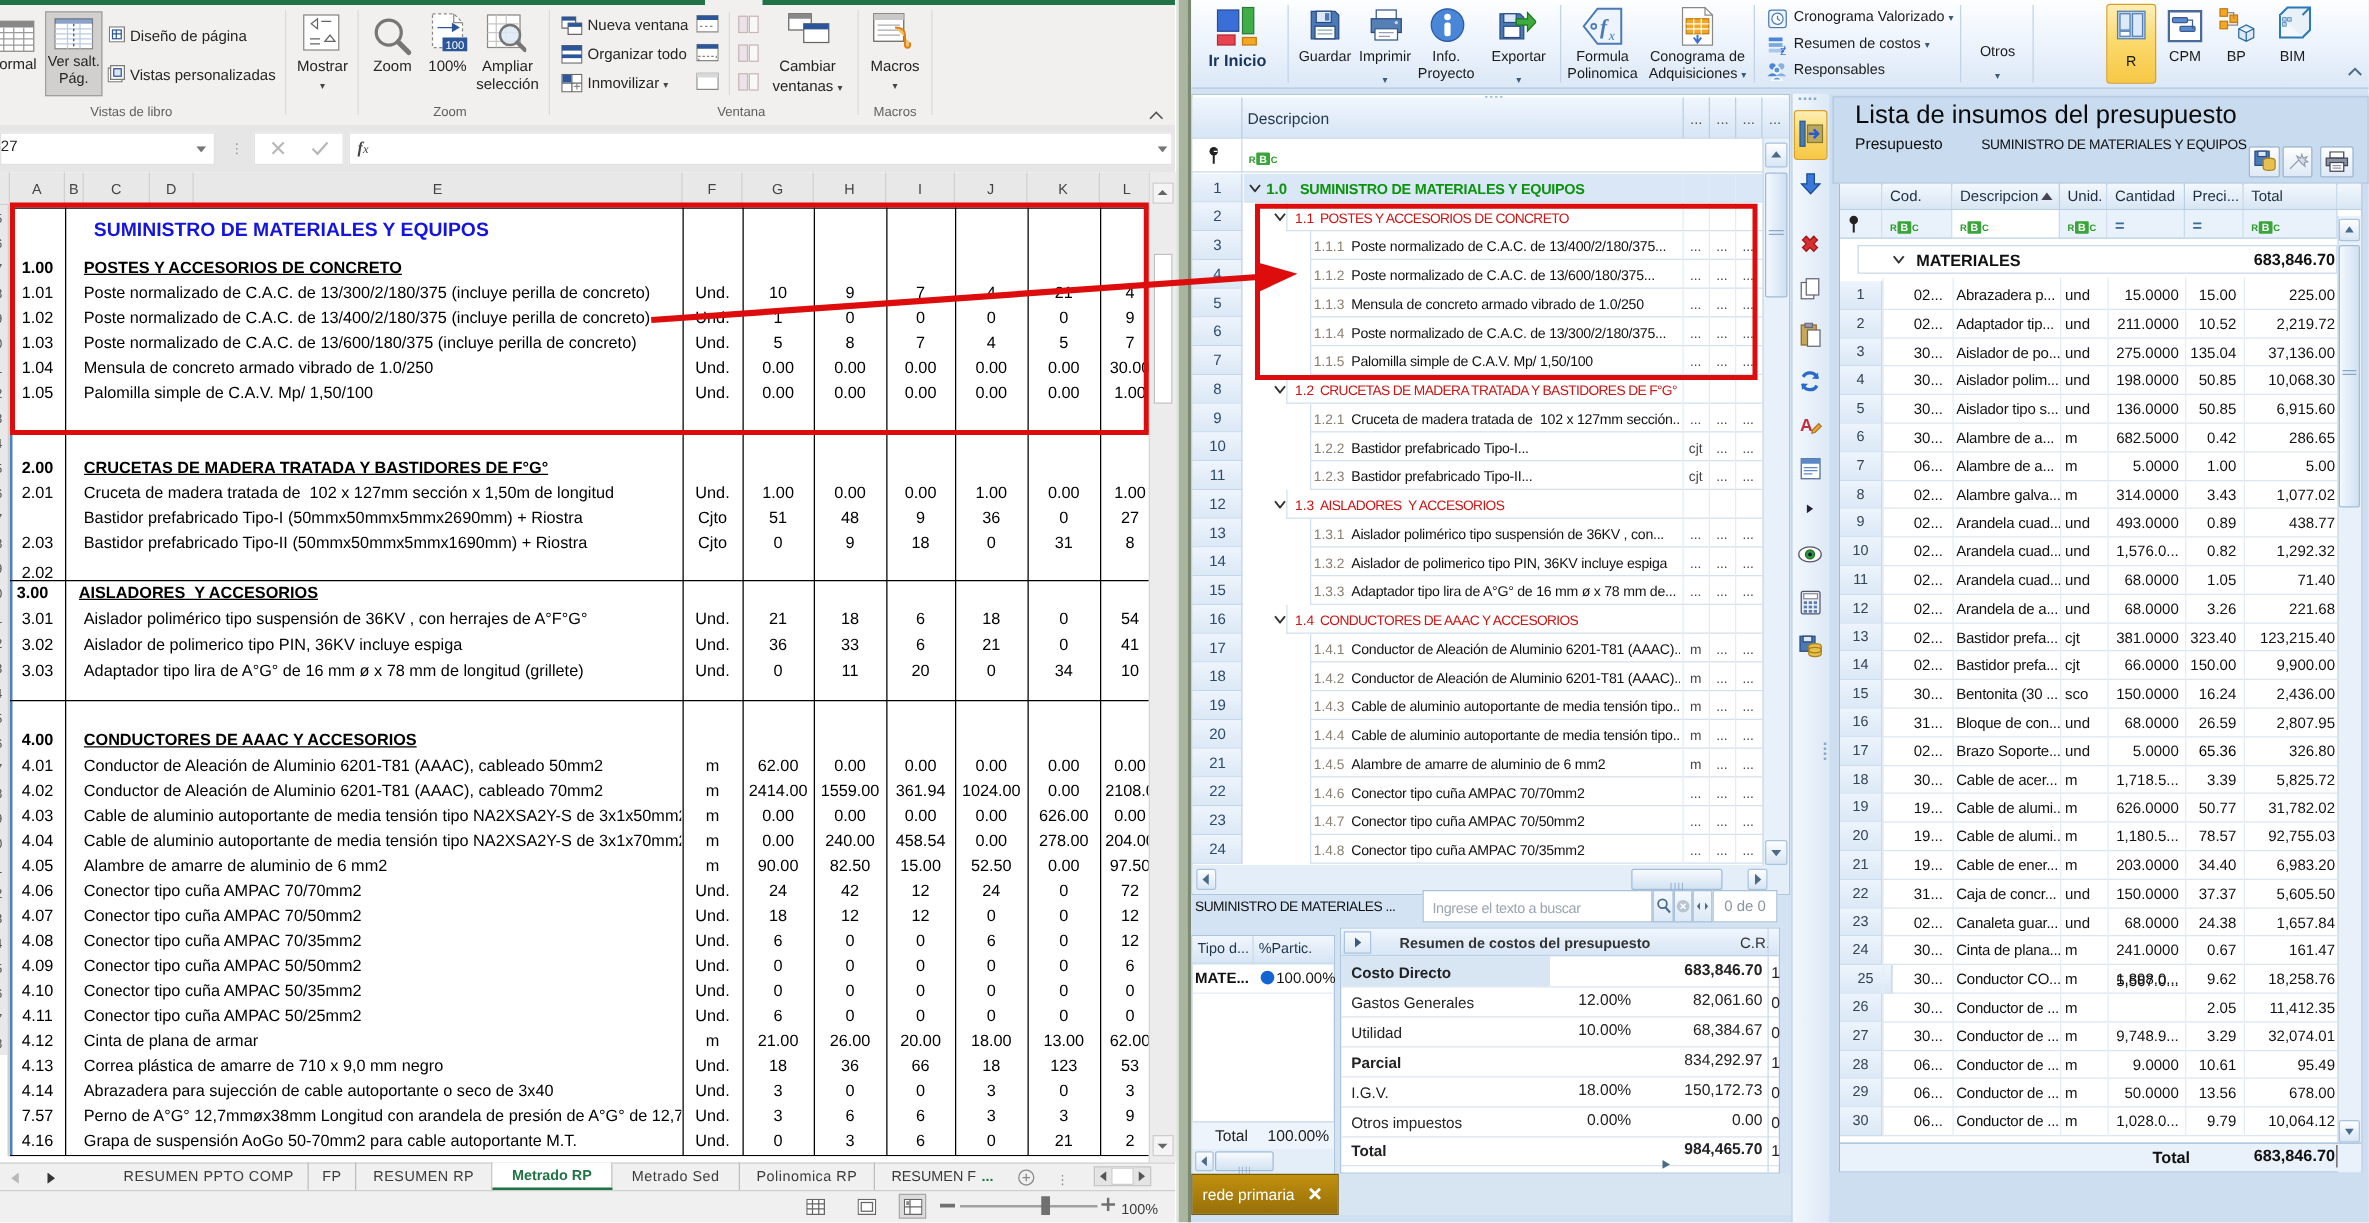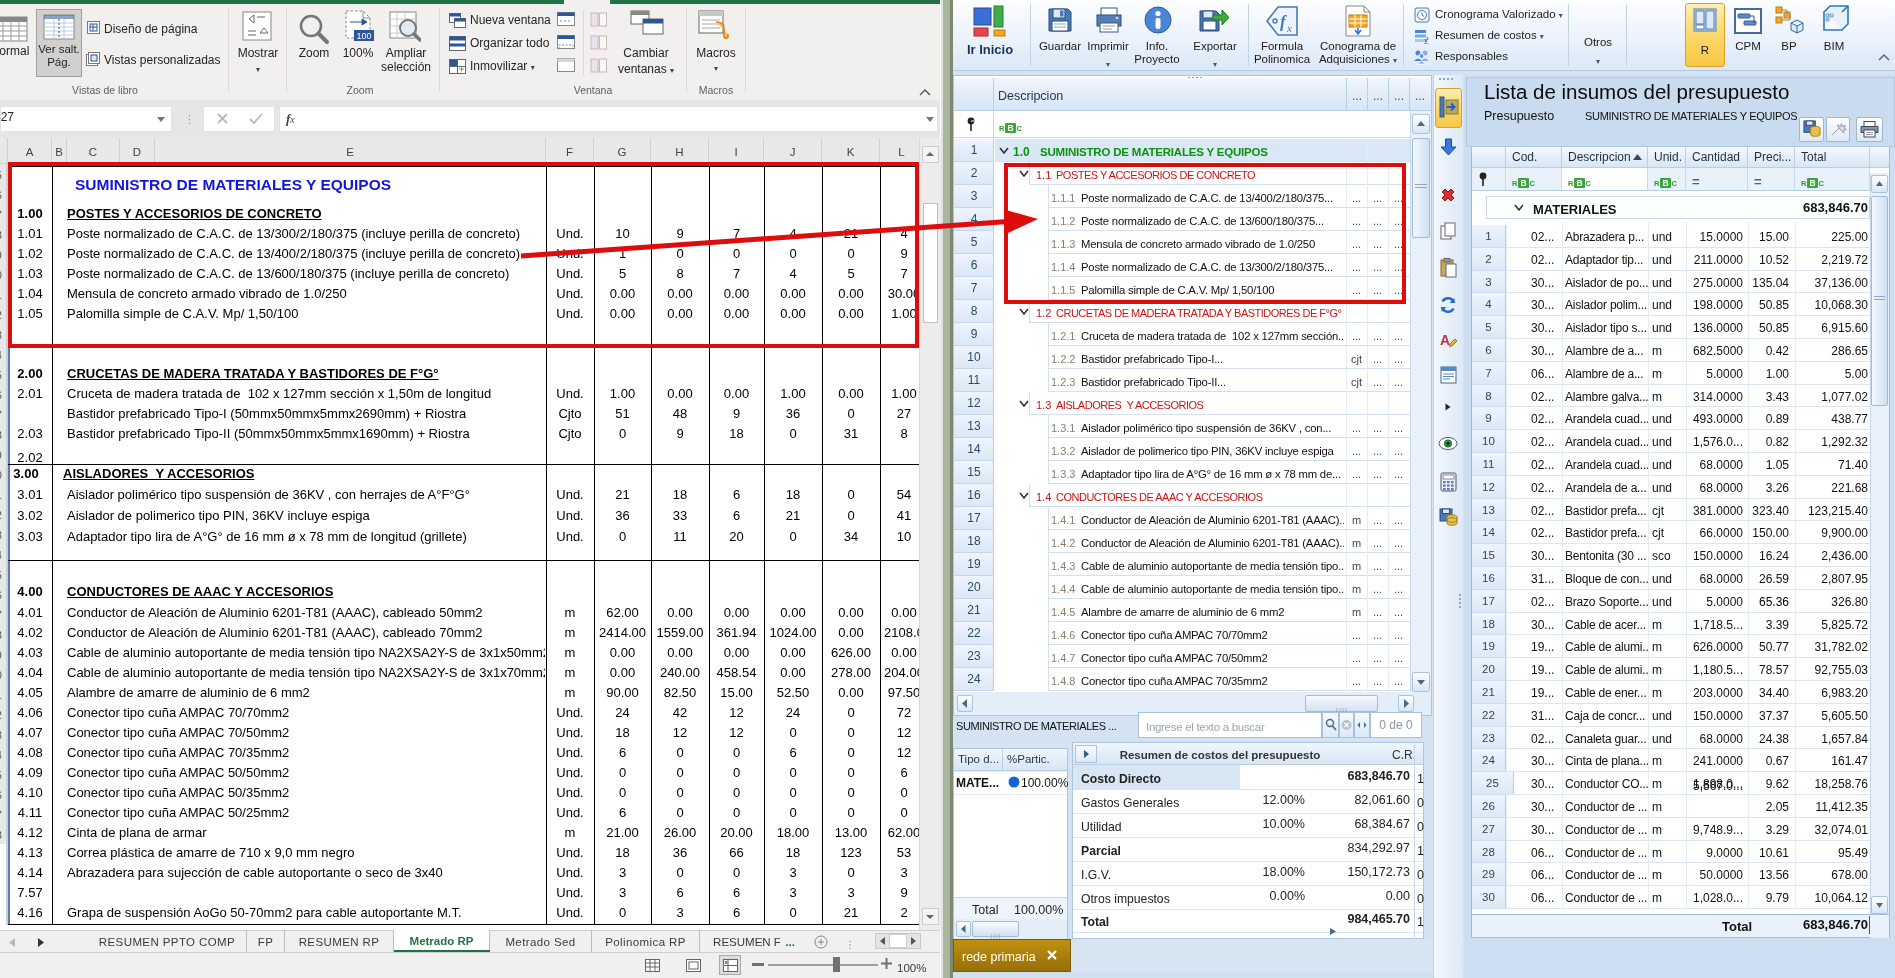--- a/index.html
+++ b/index.html
@@ -461,21 +461,21 @@
 </div>
 <div class="xr" style="left:8px;top:863px;width:912px;"><span style="display:inline-block;width:44px;text-align:center;font-weight:normal;">4.14</span><span class="" style="position:absolute;left:59px;width:478px;overflow:hidden;display:inline-block;height:20px;">Abrazadera para sujección de cable autoportante o seco de 3x40</span>
 <span style="position:absolute;left:538px;width:48px;text-align:center;">Und.</span>
 <span style="position:absolute;left:586px;width:57px;text-align:center;">3</span>
 <span style="position:absolute;left:643px;width:58px;text-align:center;">0</span>
 <span style="position:absolute;left:701px;width:55px;text-align:center;">0</span>
 <span style="position:absolute;left:756px;width:58px;text-align:center;">3</span>
 <span style="position:absolute;left:814px;width:58px;text-align:center;">0</span>
 <span style="position:absolute;left:872px;width:48px;text-align:center;">3</span>
 </div>
-<div class="xr" style="left:8px;top:883px;width:912px;"><span style="display:inline-block;width:44px;text-align:center;font-weight:normal;">7.57</span>
+<div class="xr" style="left:8px;top:883px;width:912px;"><span style="display:inline-block;width:44px;text-align:center;font-weight:normal;">7.57</span><span class="" style="position:absolute;left:59px;width:478px;overflow:hidden;display:inline-block;height:20px;">Perno de A°G° 12,7mmøx38mm Longitud con arandela de presión de A°G° de 12,7</span>
 <span style="position:absolute;left:538px;width:48px;text-align:center;">Und.</span>
 <span style="position:absolute;left:586px;width:57px;text-align:center;">3</span>
 <span style="position:absolute;left:643px;width:58px;text-align:center;">6</span>
 <span style="position:absolute;left:701px;width:55px;text-align:center;">6</span>
 <span style="position:absolute;left:756px;width:58px;text-align:center;">3</span>
 <span style="position:absolute;left:814px;width:58px;text-align:center;">3</span>
 <span style="position:absolute;left:872px;width:48px;text-align:center;">9</span>
 </div>
 <div class="xr" style="left:8px;top:903px;width:912px;"><span style="display:inline-block;width:44px;text-align:center;font-weight:normal;">4.16</span><span class="" style="position:absolute;left:59px;width:478px;overflow:hidden;display:inline-block;height:20px;">Grapa de suspensión AoGo 50-70mm2 para cable autoportante M.T.</span>
 <span style="position:absolute;left:538px;width:48px;text-align:center;">Und.</span>

